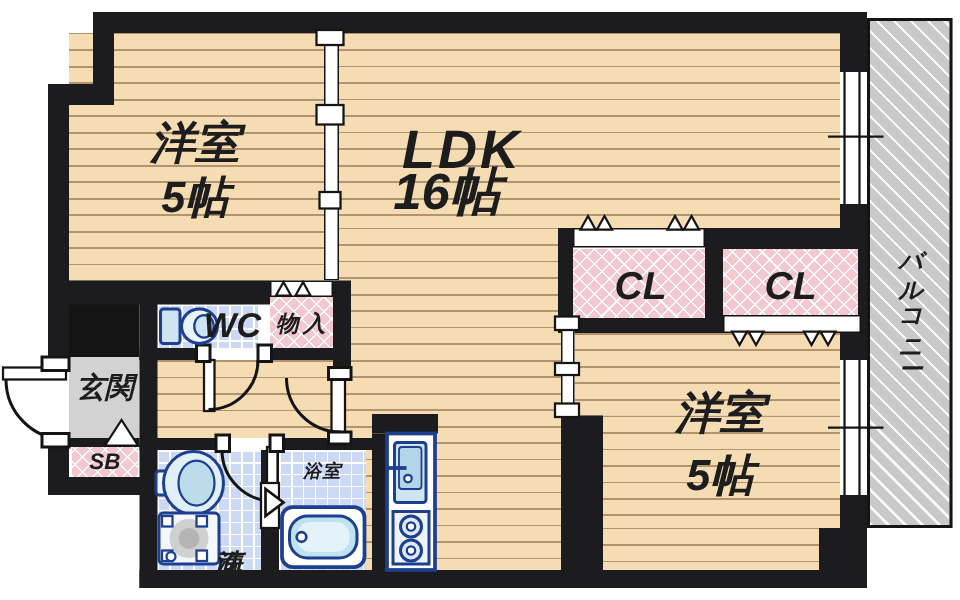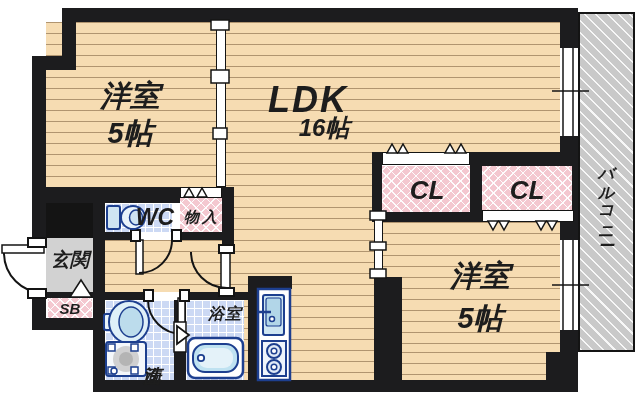--- a/index.html
+++ b/index.html
@@ -218,29 +218,29 @@
         <circle cx="274" cy="367" r="7" fill="#dfe9f6" stroke-width="2"></circle>
         <circle cx="274" cy="367" r="2.8" fill="#fff" stroke-width="1.5"></circle>
       </g>
     </g>
   </svg>
 
   <div class="lbl" style="left:130px;top:96px;font-size:30px;">洋室</div>
   <div class="lbl" style="left:130px;top:133px;font-size:29px;">5帖</div>
 
   <div class="lbl" style="left:308px;top:100px;font-size:36px;letter-spacing:2px;">LDK</div>
-  <div class="lbl" style="left:324px;top:128px;font-size:24px;">16帖</div>
+  <div class="lbl" style="left:298px;top:128px;font-size:34px;">16帖</div>
 
   <div class="lbl" style="left:480px;top:276px;font-size:30px;">洋室</div>
   <div class="lbl" style="left:480px;top:318px;font-size:29px;">5帖</div>
 
   <div class="lbl" style="left:427px;top:190px;font-size:26px;">CL</div>
   <div class="lbl" style="left:527px;top:190px;font-size:26px;">CL</div>
 
   <div class="lbl" style="left:155px;top:217px;font-size:23px;">WC</div>
   <div class="lbl" style="left:202px;top:216px;font-size:15px;letter-spacing:3px;">物入</div>
   <div class="lbl" style="left:70px;top:259px;font-size:19px;">玄関</div>
   <div class="lbl" style="left:70px;top:308px;font-size:15px;text-align:right;">SB</div>
   <div class="vlbl" style="left:152px;top:354px;font-size:18px;letter-spacing:3px;">洗面</div>
-  <div class="lbl" style="left:225px;top:314px;font-size:16px;letter-spacing:1px;">浴室</div>
+  <div class="lbl" style="left:215px;top:314px;font-size:12px;letter-spacing:1px;">浴室</div>
   <div class="vlbl" style="left:606px;top:197px;font-size:16px;letter-spacing:2px;">バルコニー</div>
 
 </div>
 
 </body></html>

